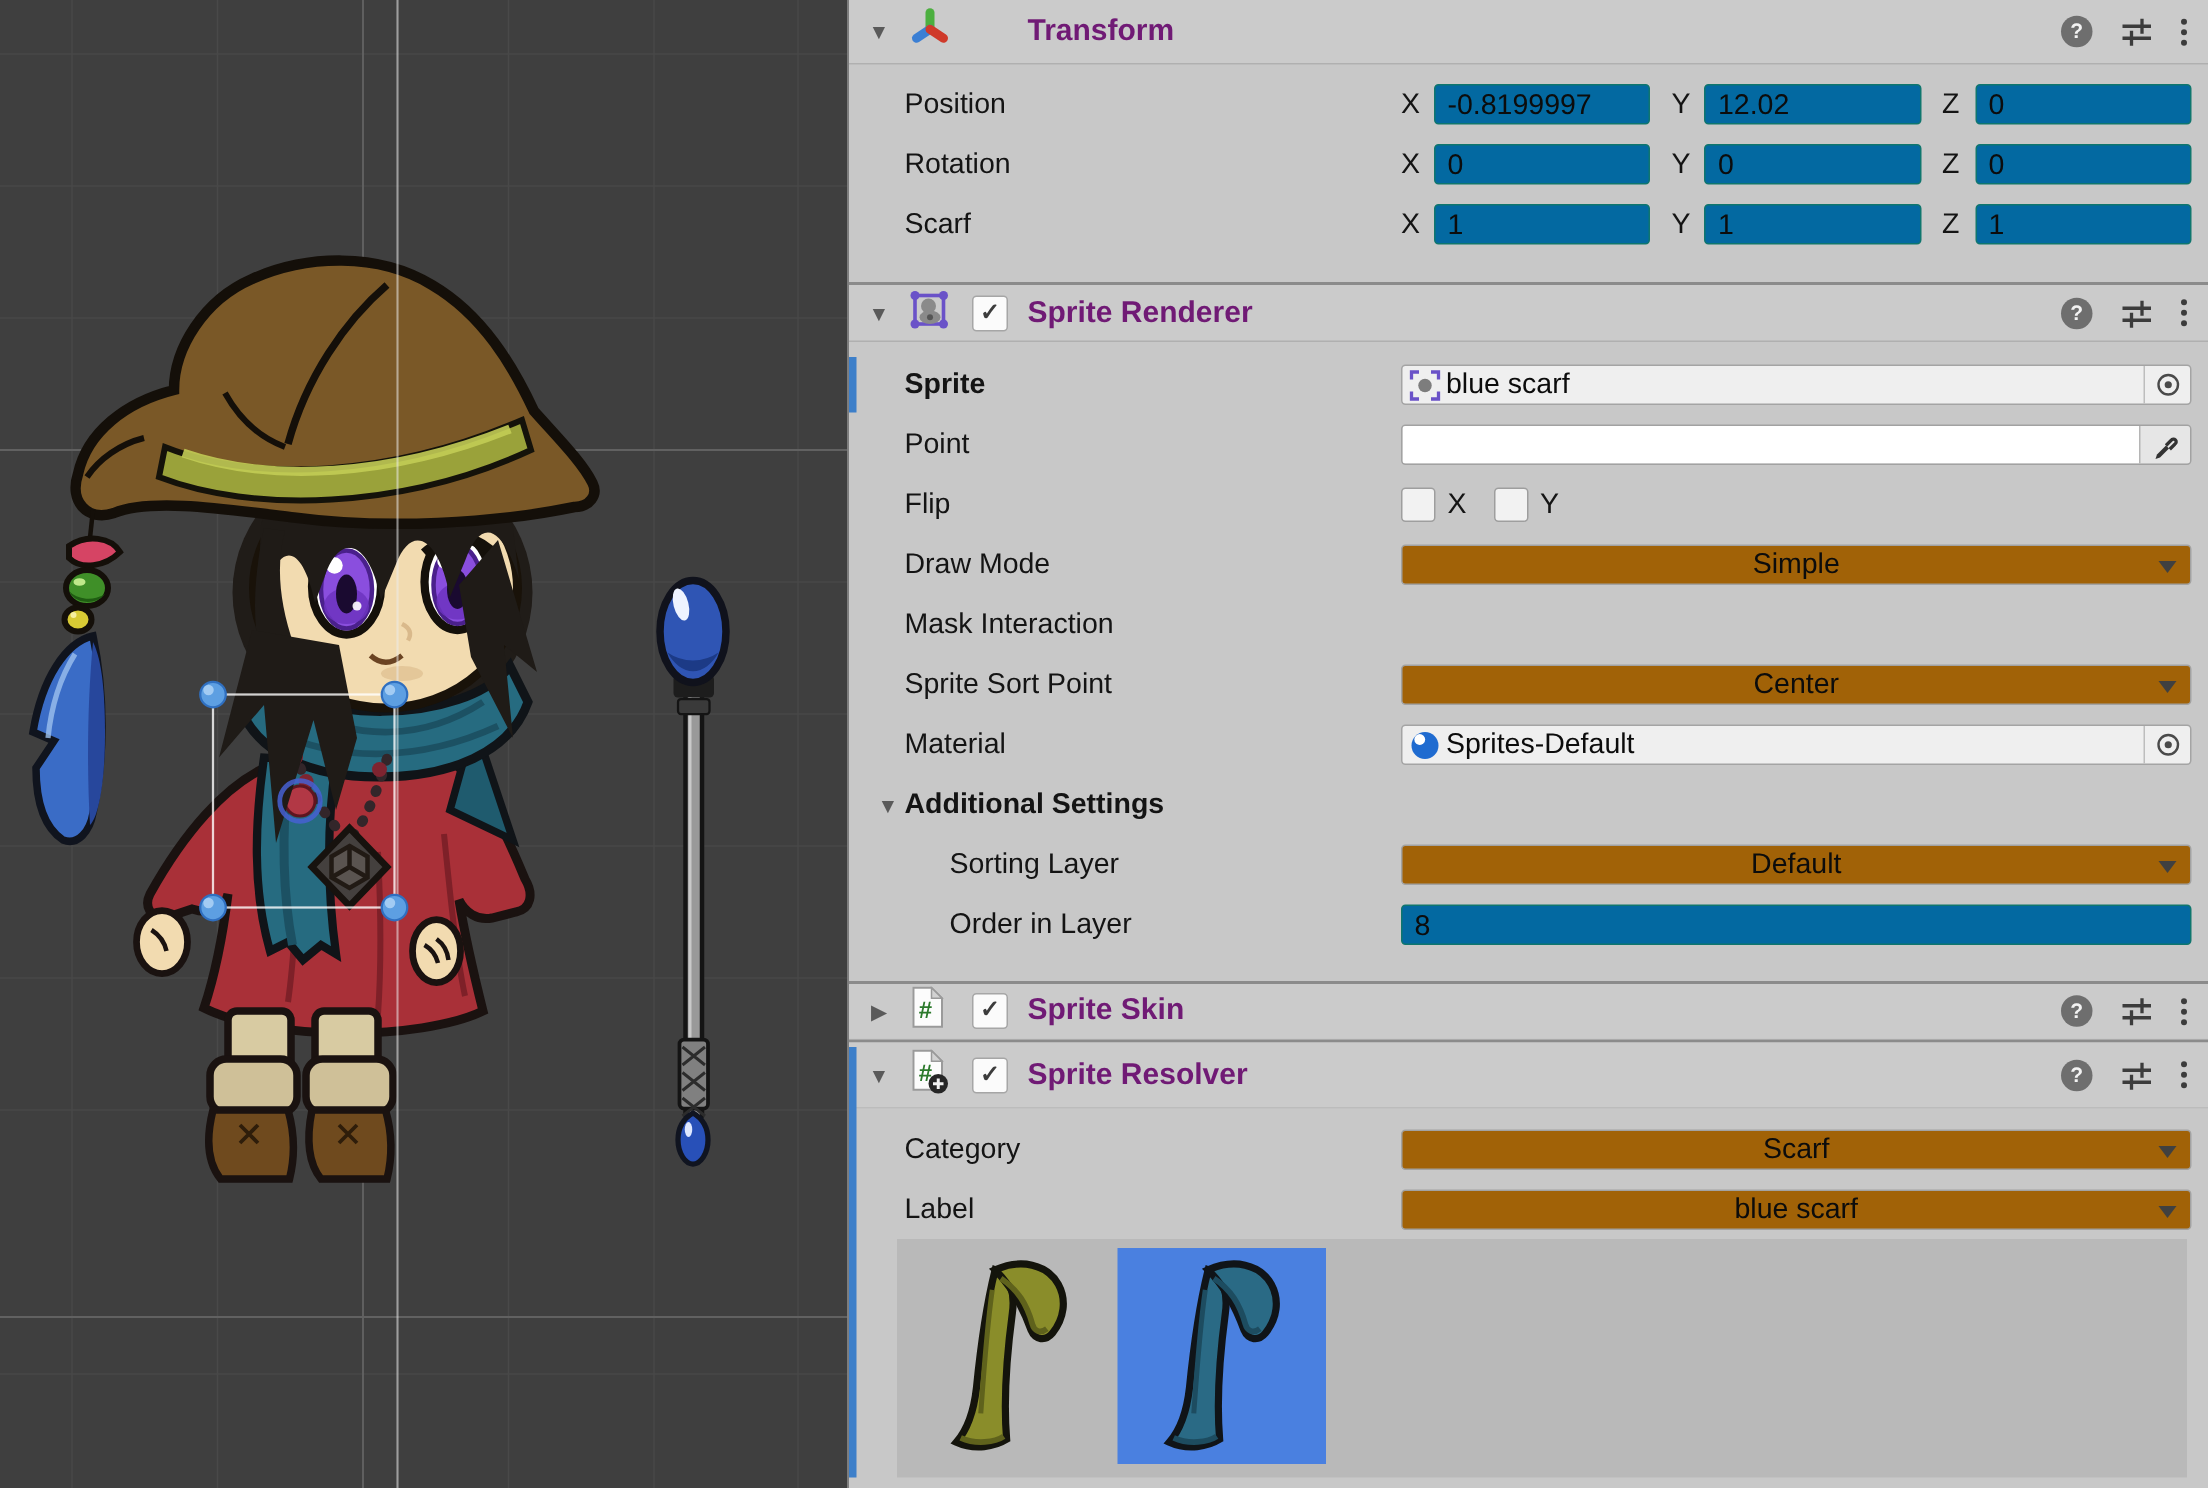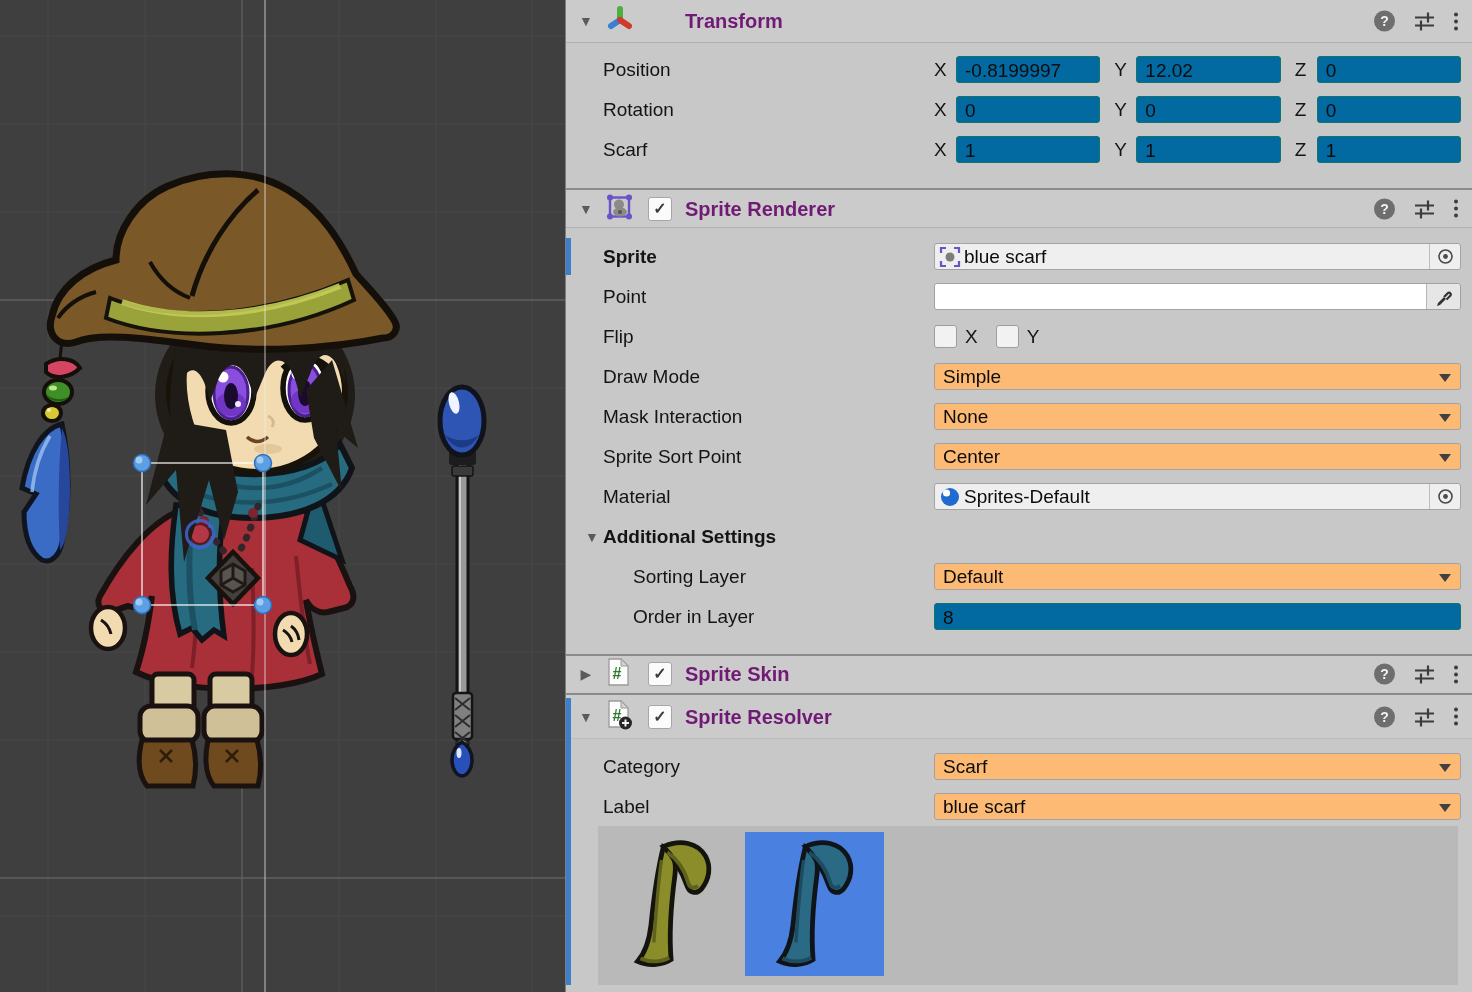--- a/index.html
+++ b/index.html
@@ -23,22 +23,22 @@
   .kebab{display:flex;flex-direction:column;gap:3px;}
   .kebab i{width:4px;height:4px;border-radius:50%;background:#3c3c3c;}
   .row{position:absolute;left:0;width:100%;height:29px;}
   .lbl{position:absolute;left:37px;top:50%;transform:translateY(-50%);font-size:19px;color:#141414;white-space:nowrap;}
   .lbl.sub{left:67px;}  .lbl.bold{font-weight:bold;}
   .val{position:absolute;left:368px;top:0;width:527px;height:29px;display:flex;align-items:center;}
   .tfield{flex:1;height:27px;background:#0369a1;border:1px solid #0f766e;border-radius:3px;
           font-size:19px;line-height:27px;padding:0 8px;box-sizing:border-box;color:#0c0c0c;overflow:hidden;}
   .axis{width:22px;font-size:19px;color:#141414;flex:none;}
   .gap{width:14px;flex:none;}
-  .drop{position:relative;width:100%;height:27px;background:#fdba74;border:1px solid #a2a2a2;border-radius:3px;
-        font-size:19px;line-height:26px;padding:0 8px;box-sizing:border-box;color:#0c0c0c;}
+  .drop{position:relative;width:100%;height:27px;background:#a16207;border:1px solid #a2a2a2;border-radius:3px;
+        font-size:19px;line-height:26px;padding:0 8px;box-sizing:border-box;color:#0c0c0c;text-align:center;}
   .drop .tri{position:absolute;right:9px;top:10px;width:0;height:0;
              border-left:6px solid transparent;border-right:6px solid transparent;border-top:8px solid #404040;}
   .objfield{position:relative;width:100%;height:27px;background:#efefef;border:1px solid #a4a4a4;border-radius:3px;
             box-sizing:border-box;display:flex;align-items:center;font-size:19px;color:#0c0c0c;}
   .objfield .otext{margin-left:3px;white-space:nowrap;}
   .objfield .picker{position:absolute;right:0;top:0;width:30px;height:25px;border-left:1px solid #bdbdbd;
             display:flex;align-items:center;justify-content:center;}
   .colorfield{position:relative;width:100%;height:27px;border:1px solid #a2a2a2;border-radius:3px;overflow:hidden;
             box-sizing:border-box;display:flex;}
   .colorfield .swatch{flex:1;background:#ffffff;}
@@ -390,24 +390,20 @@
 
     <div class="row" style="top:362px">
       <span class="lbl">Draw Mode</span>
       <span class="val">
           <span class="drop">
         <span>Simple</span><span class="tri"></span></span>
         </span>
     </div>
     <div class="row" style="top:402px">
       <span class="lbl">Mask Interaction</span>
-      <span class="val">
-          <span class="drop">
-        <span>None</span><span class="tri"></span></span>
-        </span>
     </div>
     <div class="row" style="top:442px">
       <span class="lbl">Sprite Sort Point</span>
       <span class="val">
           <span class="drop">
         <span>Center</span><span class="tri"></span></span>
         </span>
     </div>
 
     <div class="row" style="top:482px">

